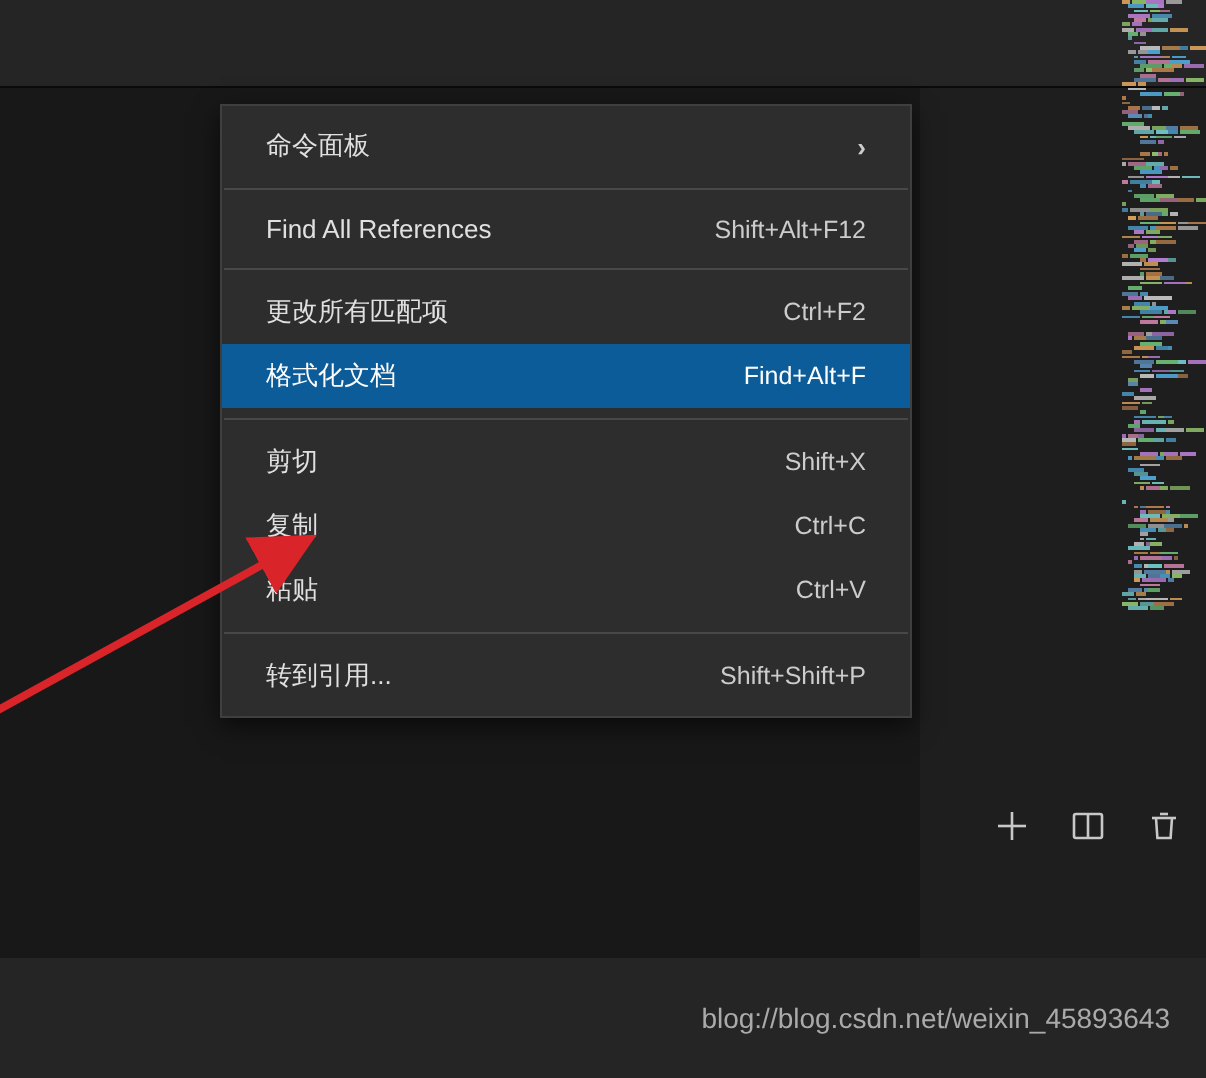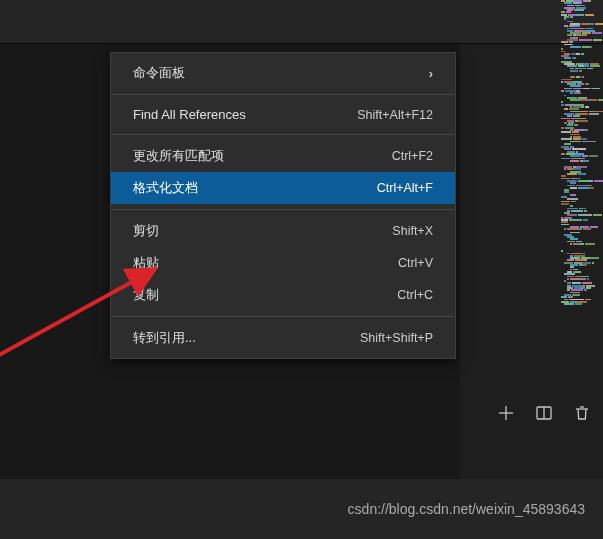--- a/index.html
+++ b/index.html
@@ -713,34 +713,34 @@
       <span>Find All References</span>
       <span class="shortcut">Shift+Alt+F12</span>
     </div>
     <div class="menu-sep"></div>
     <div class="menu-item">
       <span>更改所有匹配项</span>
       <span class="shortcut">Ctrl+F2</span>
     </div>
     <div class="menu-item highlighted">
       <span>格式化文档</span>
-      <span class="shortcut">Ctrl+Alt+F</span>
+      <span class="shortcut">Find+Alt+F</span>
     </div>
     <div class="menu-sep"></div>
     <div class="menu-item">
       <span>剪切</span>
       <span class="shortcut">Shift+X</span>
     </div>
     <div class="menu-item">
+      <span>复制</span>
+      <span class="shortcut">Ctrl+C</span>
+    </div>
+    <div class="menu-item">
       <span>粘贴</span>
       <span class="shortcut">Ctrl+V</span>
-    </div>
-    <div class="menu-item">
-      <span>复制</span>
-      <span class="shortcut">Ctrl+C</span>
     </div>
     <div class="menu-sep"></div>
     <div class="menu-item">
       <span>转到引用...</span>
       <span class="shortcut">Shift+Shift+P</span>
     </div>
   </div>
 
 <svg class="arrow" viewBox="0 0 260 260">
   <defs>
@@ -761,14 +761,14 @@
       <line x1="9" y1="3" x2="9" y2="15"></line>
     </svg>
   <svg class="action-icon" viewBox="0 0 18 18">
       <line x1="3" y1="5" x2="15" y2="5"></line>
       <path d="M5 5 L5.7 15 L12.3 15 L13 5"></path>
       <line x1="7" y1="3" x2="11" y2="3"></line>
     </svg>
 </div>
 
 <div class="bottom-bar">
-  <span>csdn://blog.csdn.net/weixin_45893643</span>
+  <span>blog://blog.csdn.net/weixin_45893643</span>
 </div>
 
 </body></html>

